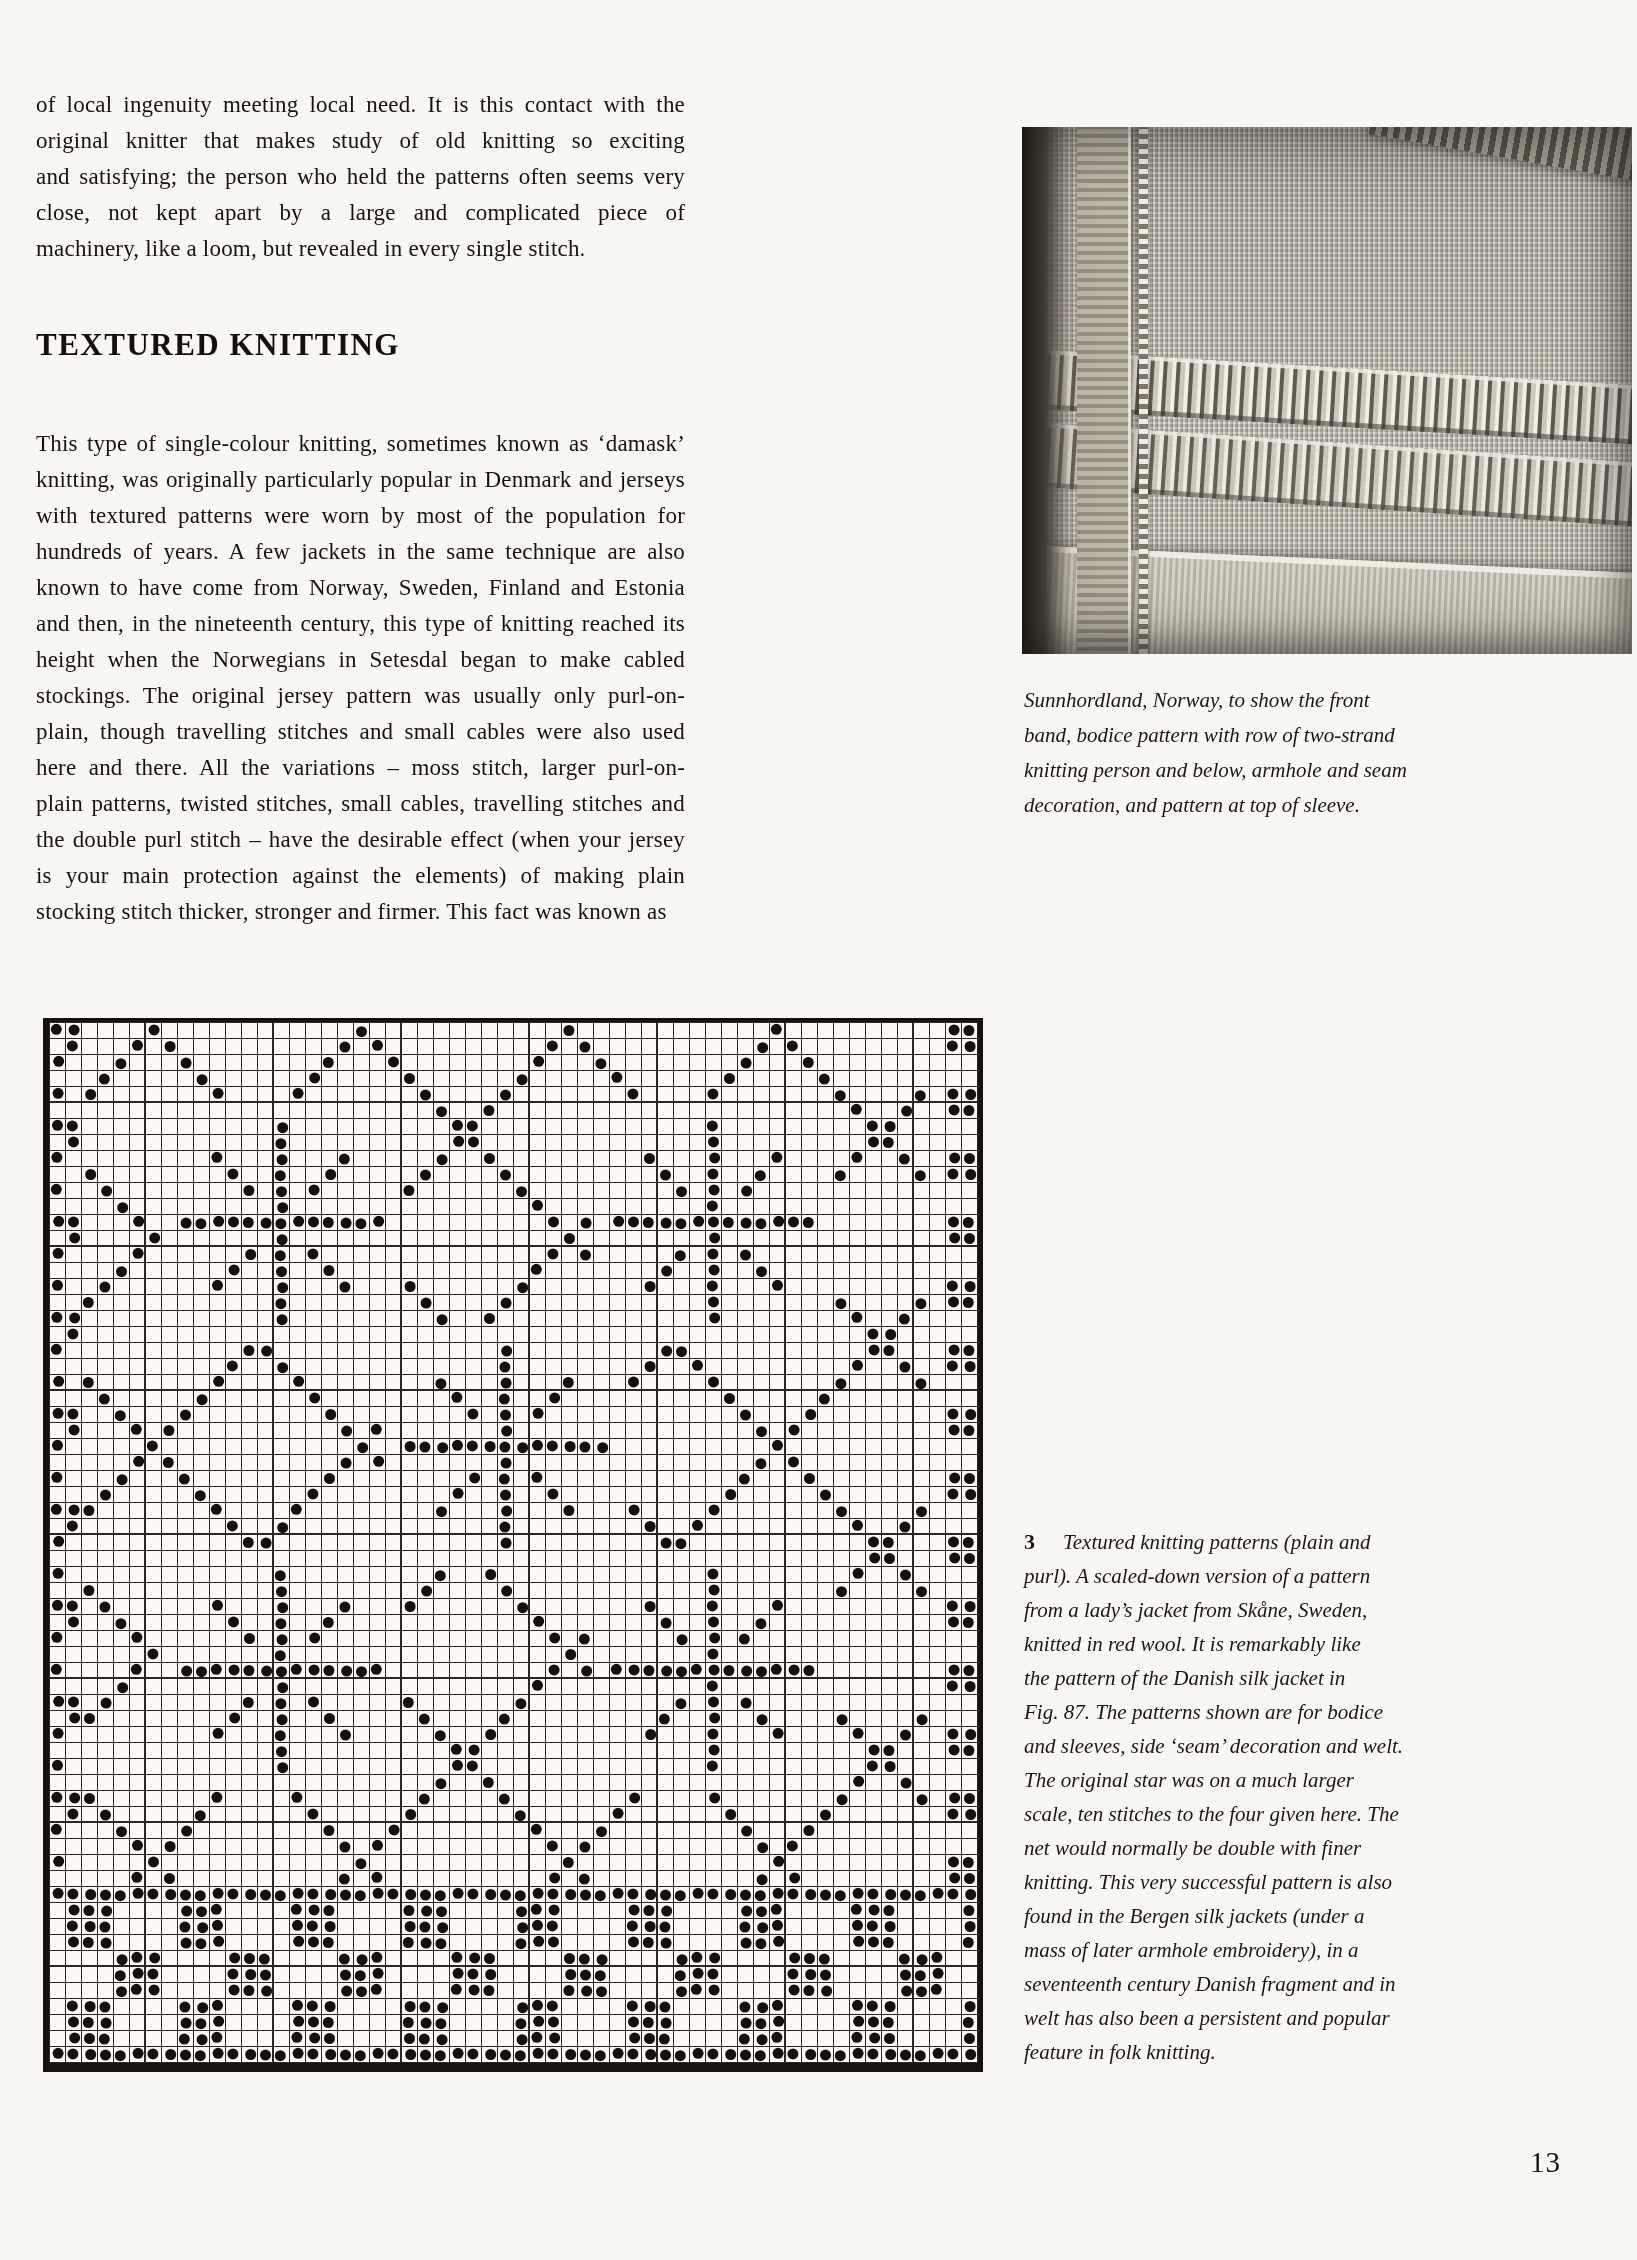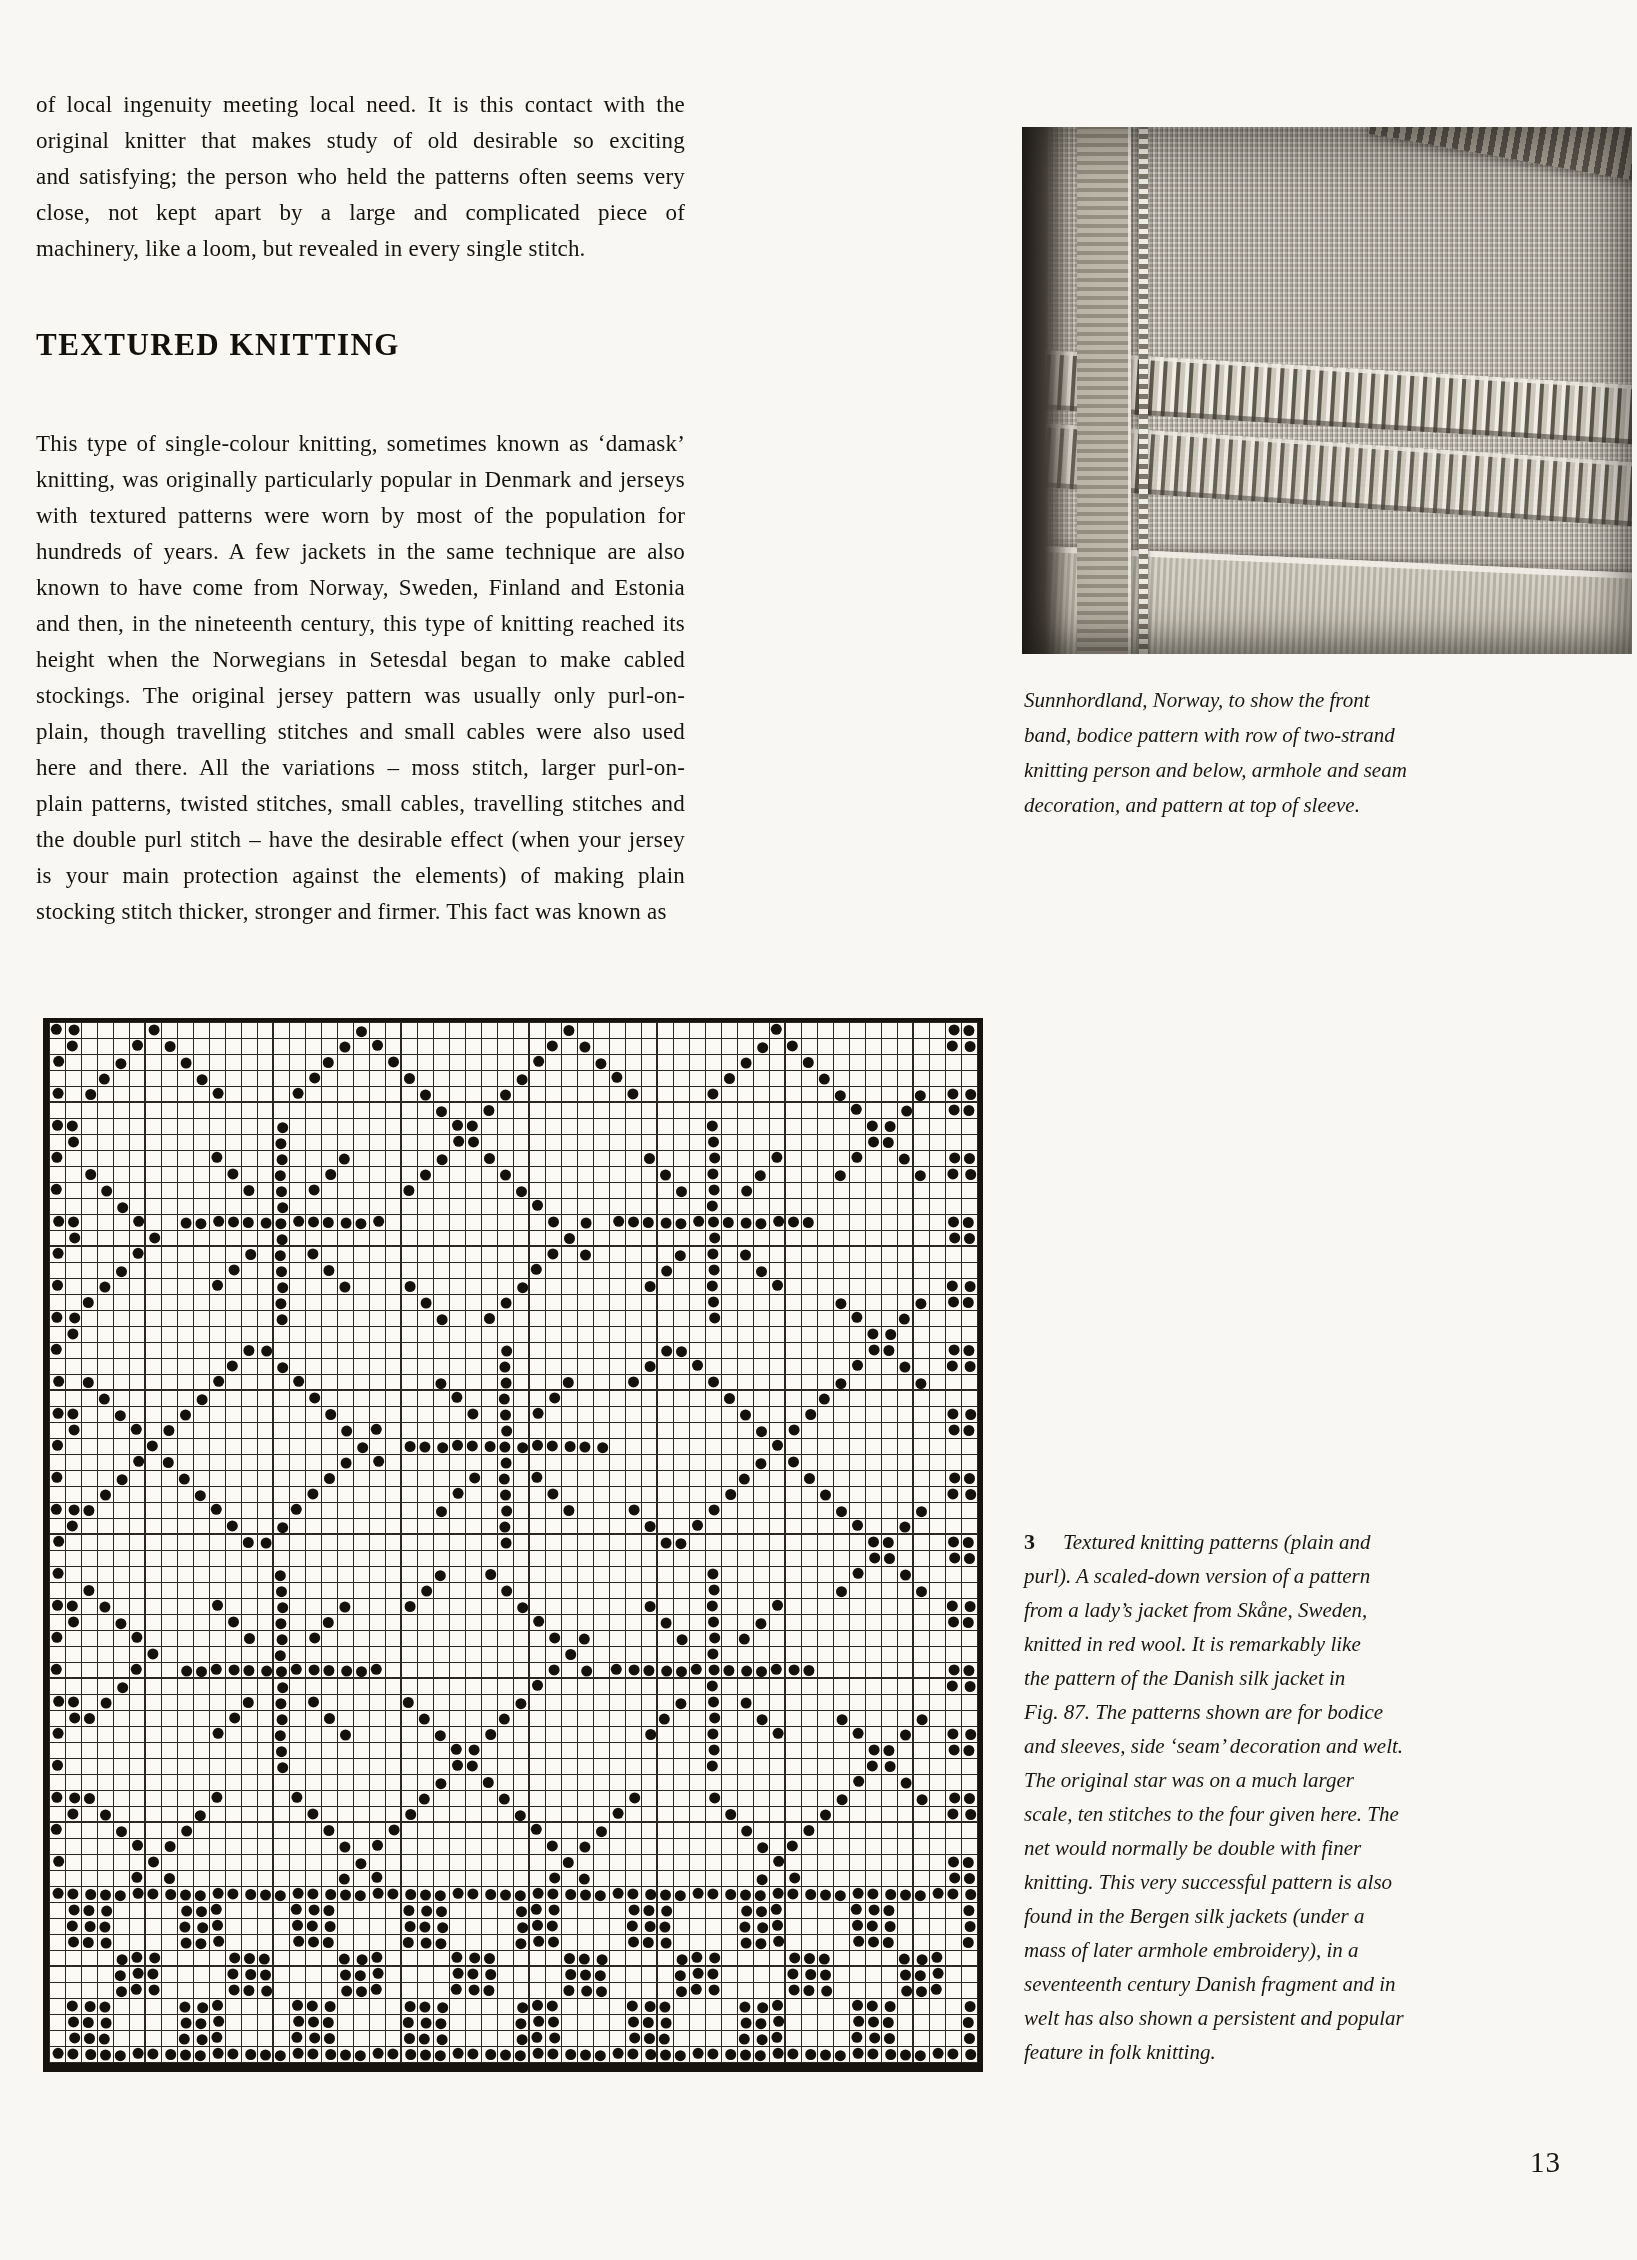--- a/index.html
+++ b/index.html
@@ -76,21 +76,21 @@
   
   .pagenum{position:absolute;left:1530px;top:2146px;font-size:29px;letter-spacing:1px;color:#17140f;}
 </style>
 </head>
 <body>
 
 <div class="page">
 
   <div class="textcol para1">
     <div class="tline">of local ingenuity meeting local need. It is this contact with the</div>
-    <div class="tline">original knitter that makes study of old desirable so exciting</div>
+    <div class="tline">original knitter that makes study of old knitting so exciting</div>
     <div class="tline">and satisfying; the person who held the patterns often seems very</div>
     <div class="tline">close, not kept apart by a large and complicated piece of</div>
     <div class="tline last">machinery, like a loom, but revealed in every single stitch.</div>
   </div>
 
   <h1 class="heading">TEXTURED KNITTING</h1>
 
   <div class="textcol para2">
     <div class="tline">This type of single-colour knitting, sometimes known as ‘damask’</div>
     <div class="tline">knitting, was originally particularly popular in Denmark and jerseys</div>
@@ -5670,20 +5670,20 @@
     <div class="capline">the pattern of the Danish silk jacket in</div>
     <div class="capline">Fig. 87. The patterns shown are for bodice</div>
     <div class="capline">and sleeves, side ‘seam’ decoration and welt.</div>
     <div class="capline">The original star was on a much larger</div>
     <div class="capline">scale, ten stitches to the four given here. The</div>
     <div class="capline">net would normally be double with finer</div>
     <div class="capline">knitting. This very successful pattern is also</div>
     <div class="capline">found in the Bergen silk jackets (under a</div>
     <div class="capline">mass of later armhole embroidery), in a</div>
     <div class="capline">seventeenth century Danish fragment and in</div>
-    <div class="capline">welt has also shown a persistent and popular</div>
+    <div class="capline">welt has also been a persistent and popular</div>
     <div class="capline">feature in folk knitting.</div>
   </div>
 
   <div class="pagenum">13</div>
 
 </div>
 
 
 </body></html>

